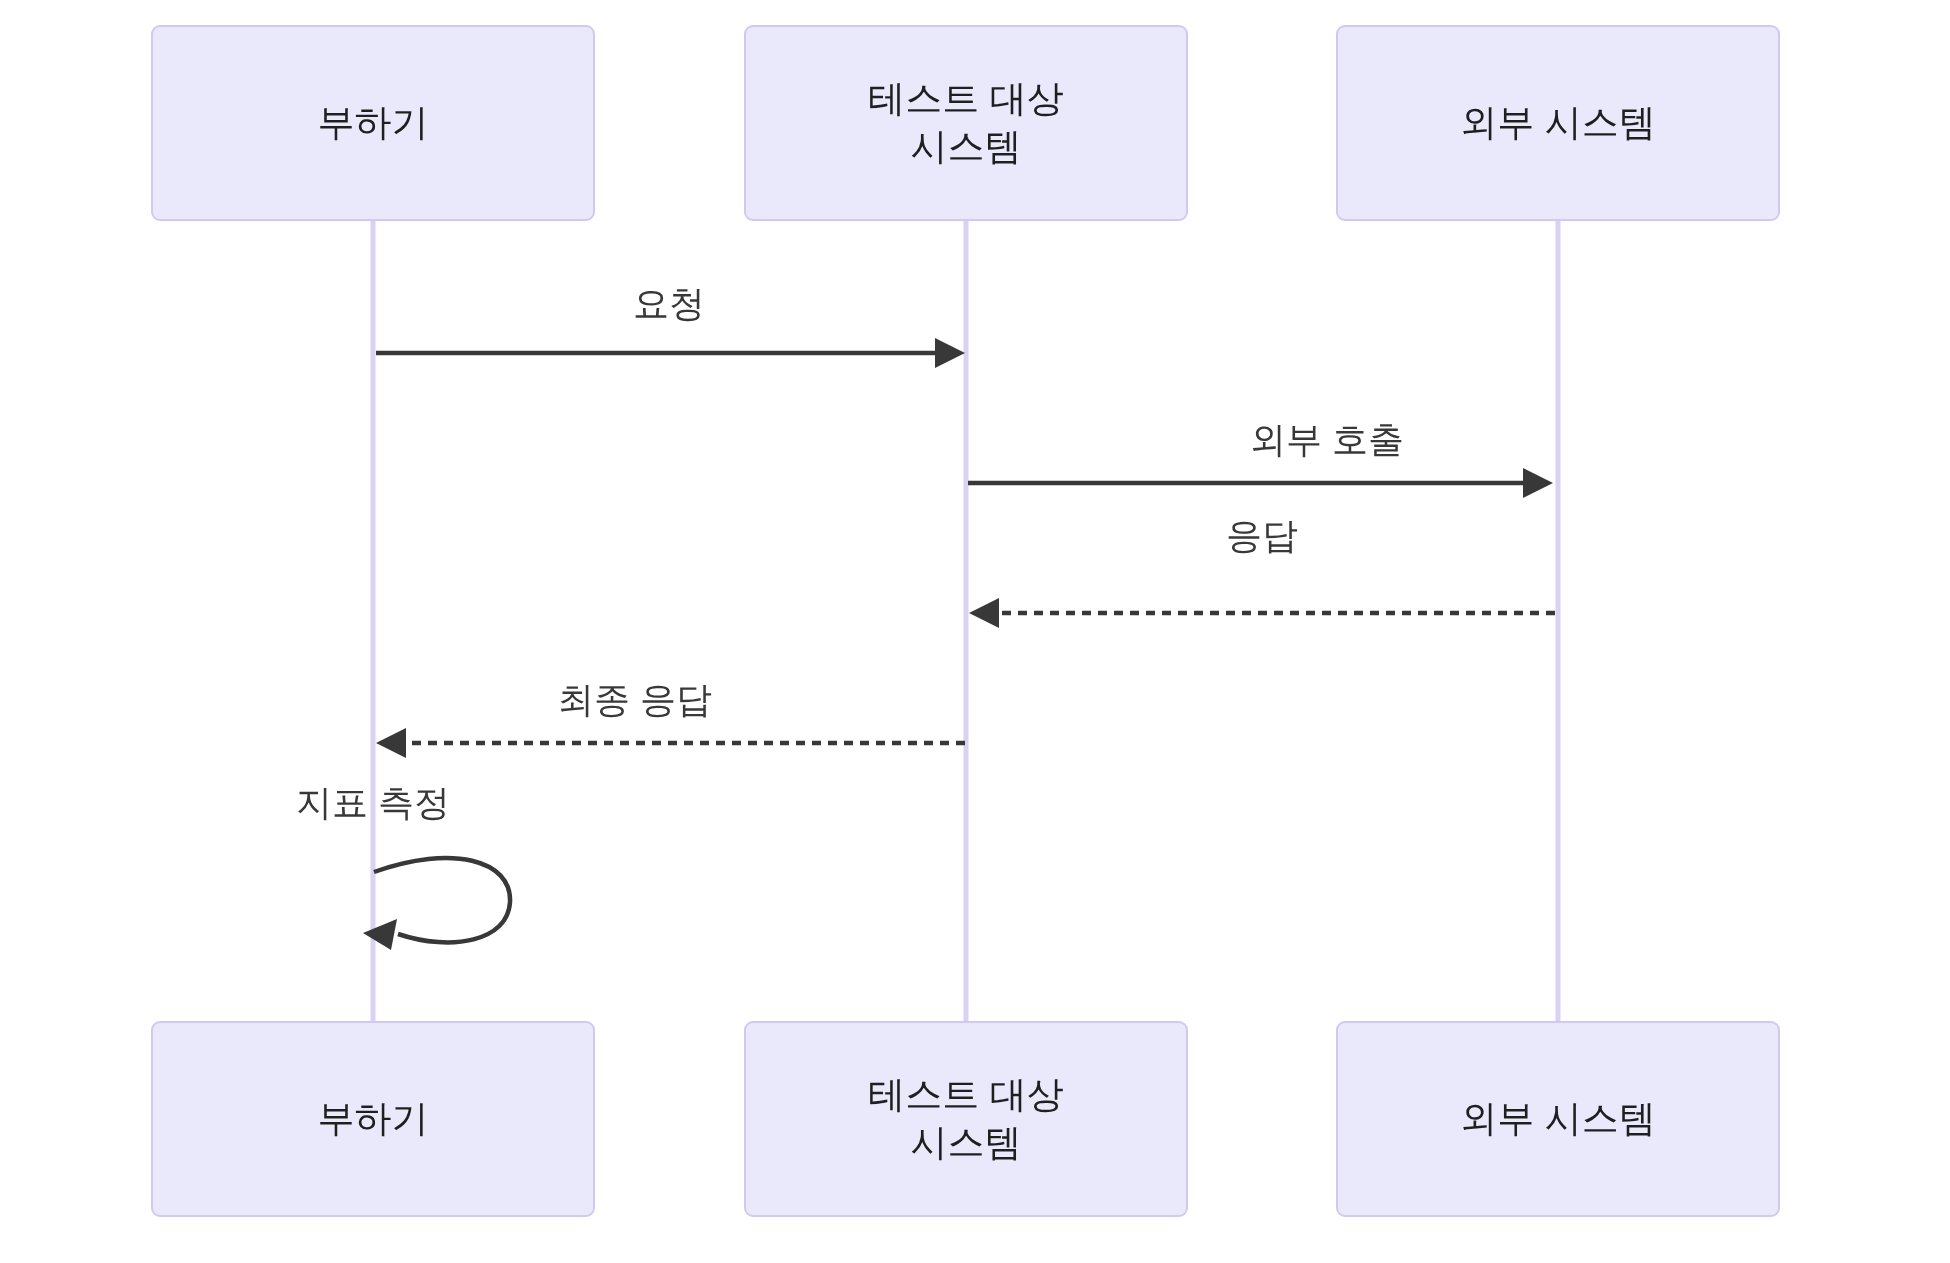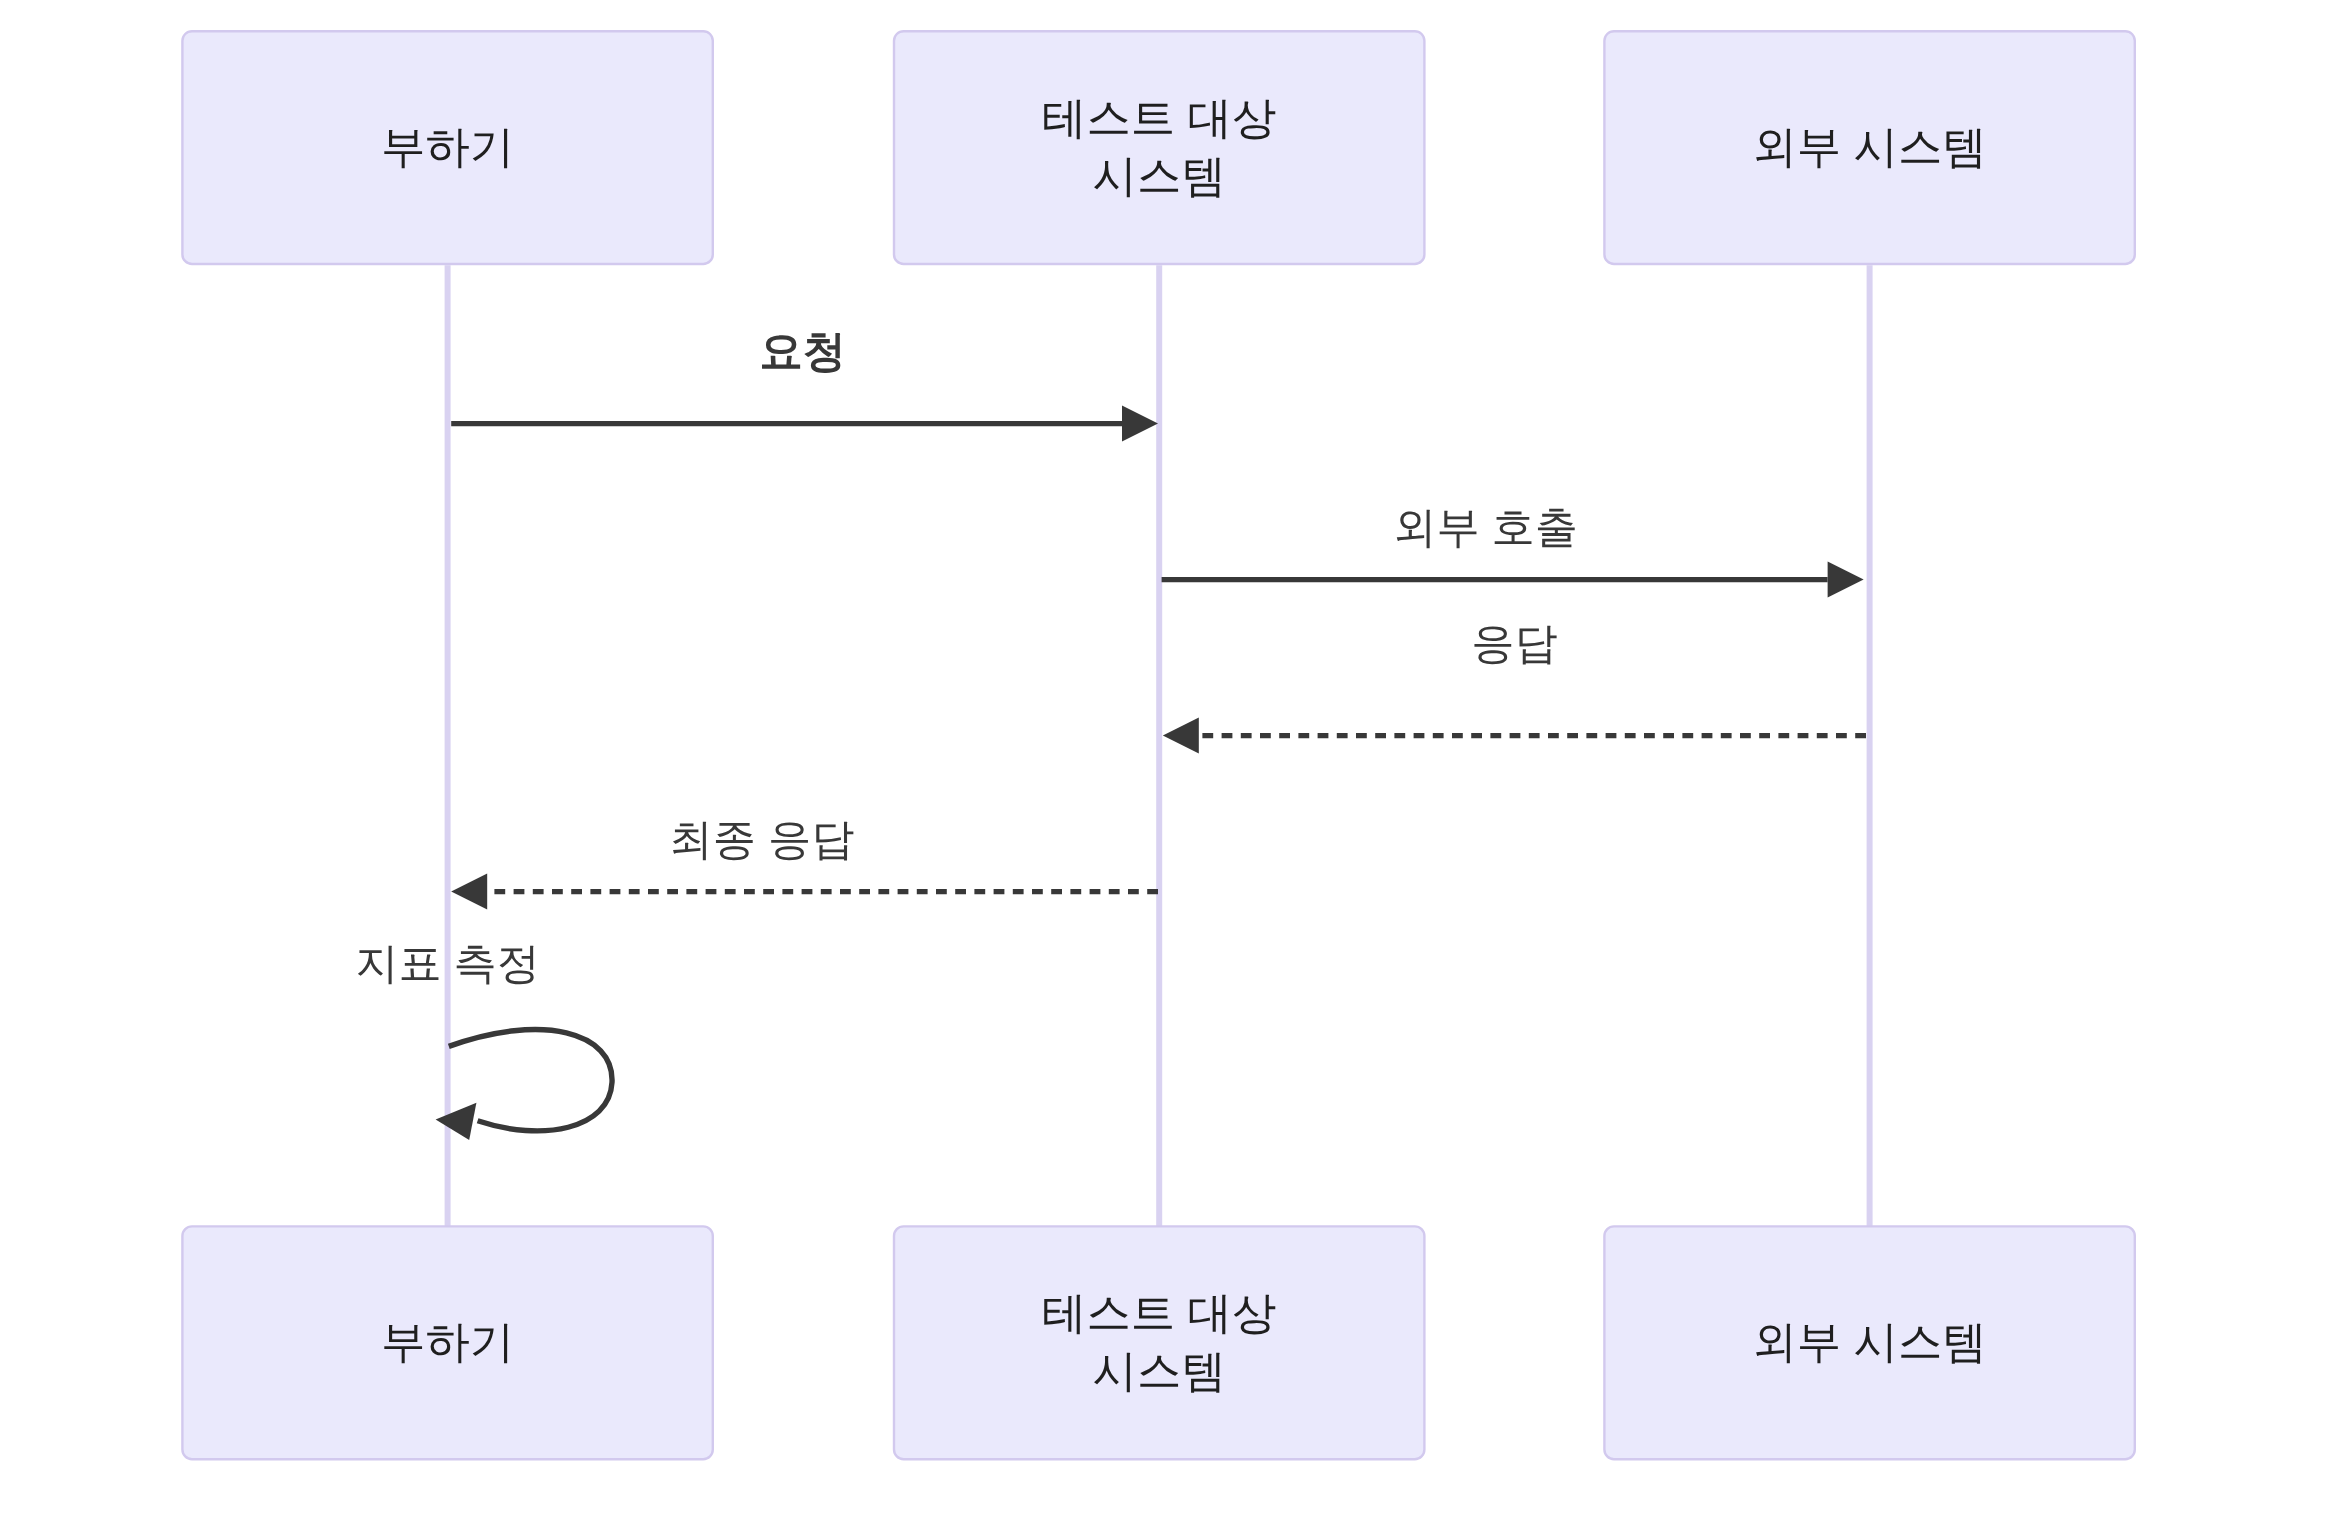--- a/index.html
+++ b/index.html
@@ -113,19 +113,19 @@
   </div>
   <div class="actor-box" style="left:744px; top:1021px;">
     <span class="actor-line">테스트 대상</span>
     <span class="actor-line">시스템</span>
   </div>
   <div class="actor-box" style="left:1336px; top:1021px;">
     <span class="actor-line">외부 시스템</span>
     <span class="actor-line"></span>
   </div>
 
-  <div class="msg-label" style="left:669px; top:272px;font-weight:bold;">요청</div>
-  <div class="msg-label" style="left:1238px; top:419px;">외부 호출</div>
+  <div class="msg-label" style="left:669px; top:283px;">요청</div>
+  <div class="msg-label" style="left:1327px; top:419px;">외부 호출</div>
   <div class="msg-label" style="left:1262px; top:515px;">응답</div>
   <div class="msg-label" style="left:635px; top:679px;">최종 응답</div>
   <div class="msg-label" style="left:373px; top:782px;">지표 측정</div>
 
 </div>
 
 </body></html>

